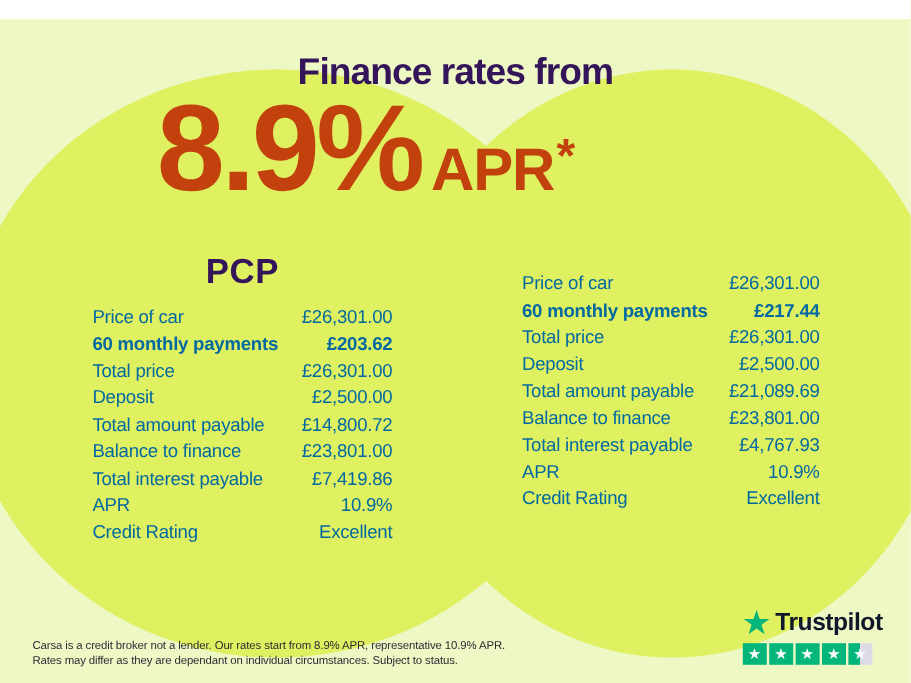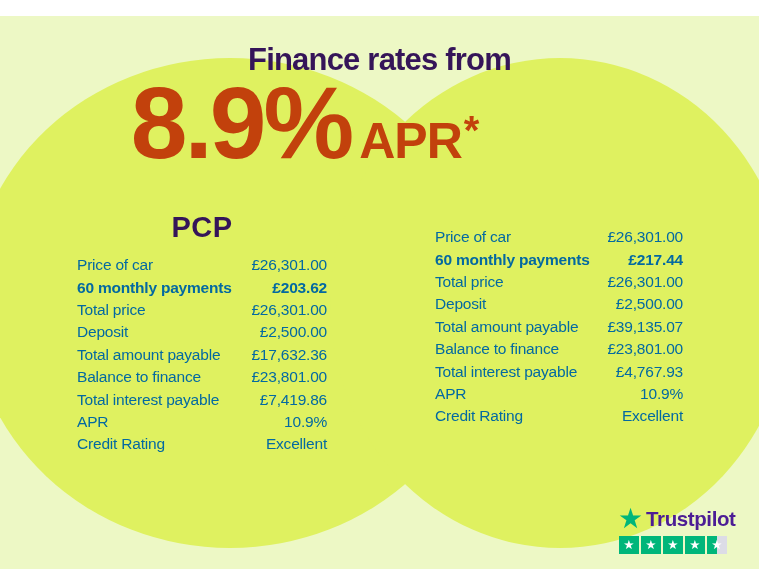--- a/index.html
+++ b/index.html
@@ -101,21 +101,21 @@
   .tp-logo-star {
     color: #00b67a;
     font-size: 28px;
     line-height: 28px;
     margin-right: 3px;
   }
   .tp-brand {
     font-size: 20.5px;
     font-weight: 700;
     letter-spacing: -0.4px;
-    color: #4c1d95;
+    color: #0f172a;
   }
   .tp-stars { display: flex; gap: 2.5px; margin-top: 3px; margin-left: 1px; }
   .tp-box {
     width: 19.5px; height: 17.5px;
     background: #00b67a;
     display: flex; align-items: center; justify-content: center;
   }
   .tp-box.half { background: linear-gradient(90deg, #00b67a 50%, #dcdce6 50%); }
   .tp-box .glyph { color: #ffffff; font-size: 12.5px; line-height: 1; }
 </style>
@@ -149,21 +149,21 @@
         <div class="row">
           <span>Total price</span>
           <span>£26,301.00</span>
         </div>
         <div class="row">
           <span>Deposit</span>
           <span>£2,500.00</span>
         </div>
         <div class="row">
           <span>Total amount payable</span>
-          <span>£17,632.36</span>
+          <span>£14,800.72</span>
         </div>
         <div class="row">
           <span>Balance to finance</span>
           <span>£23,801.00</span>
         </div>
         <div class="row">
           <span>Total interest payable</span>
           <span>£7,419.86</span>
         </div>
         <div class="row">
@@ -190,41 +190,45 @@
         <div class="row">
           <span>Total price</span>
           <span>£26,301.00</span>
         </div>
         <div class="row">
           <span>Deposit</span>
           <span>£2,500.00</span>
         </div>
         <div class="row">
           <span>Total amount payable</span>
-          <span>£39,135.07</span>
+          <span>£21,089.69</span>
         </div>
         <div class="row">
           <span>Balance to finance</span>
           <span>£23,801.00</span>
         </div>
         <div class="row">
           <span>Total interest payable</span>
           <span>£4,767.93</span>
         </div>
         <div class="row">
           <span>APR</span>
           <span>10.9%</span>
         </div>
         <div class="row">
           <span>Credit Rating</span>
           <span>Excellent</span>
         </div>
       </div>
   </section>
 
+  <p class="disclaimer">
+    <span>Carsa is a credit broker not a lender. Our rates start from 8.9% APR, representative 10.9% APR.</span><br>
+    <span>Rates may differ as they are dependant on individual circumstances. Subject to status.</span>
+  </p>
 
   <div class="trustpilot">
     <div class="tp-logo">
       <span class="tp-logo-star">★</span>
       <span class="tp-brand">Trustpilot</span>
     </div>
     <div class="tp-stars">
         <div class="tp-box">
           <span class="glyph">★</span>
         </div>

